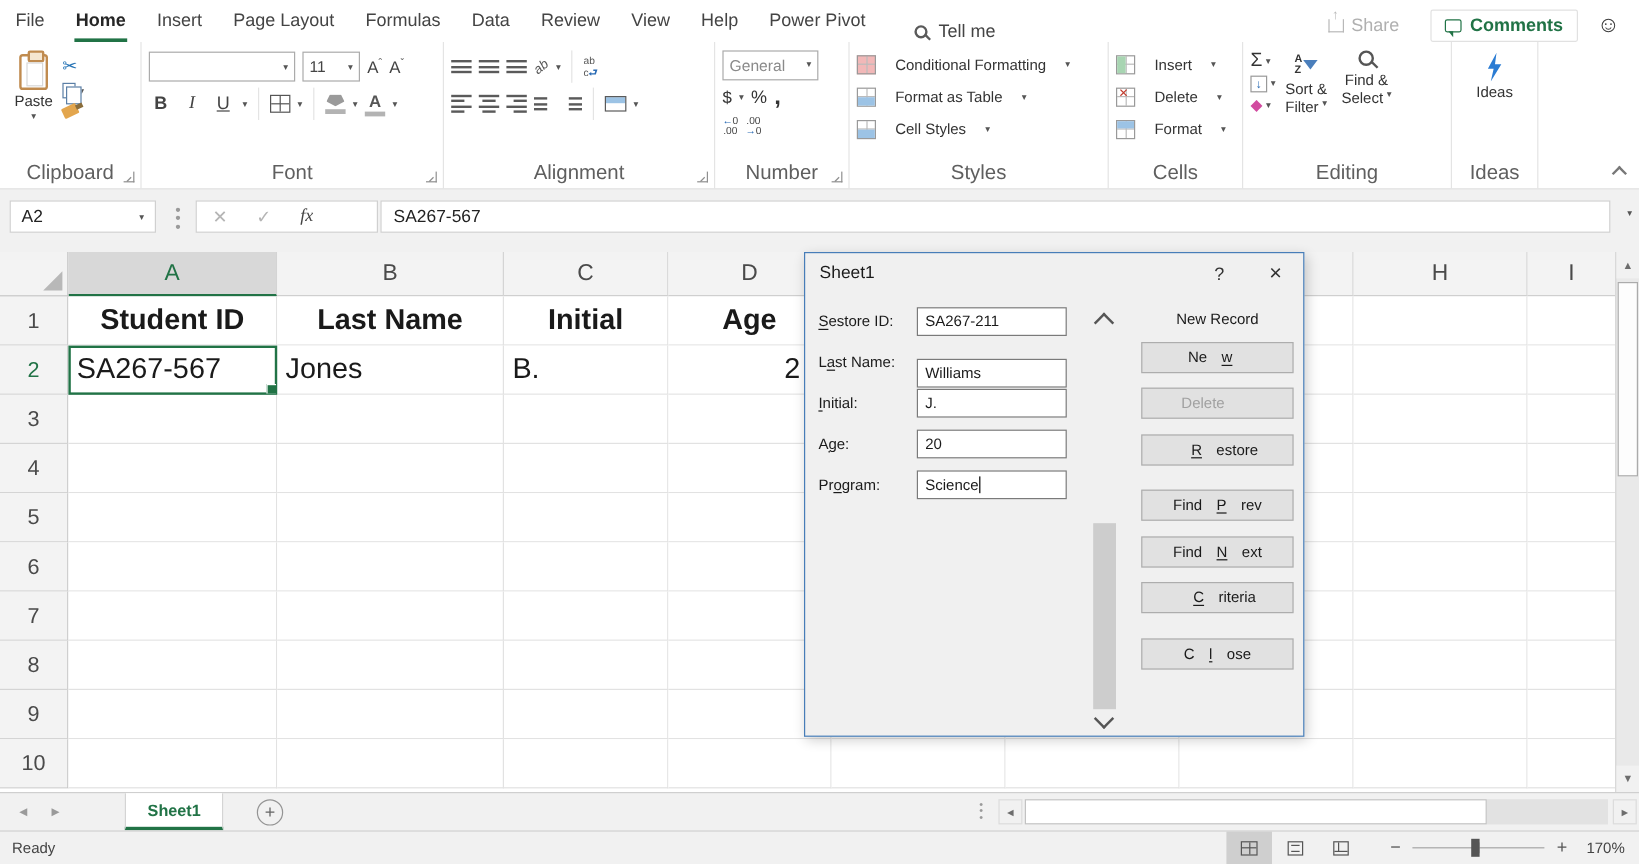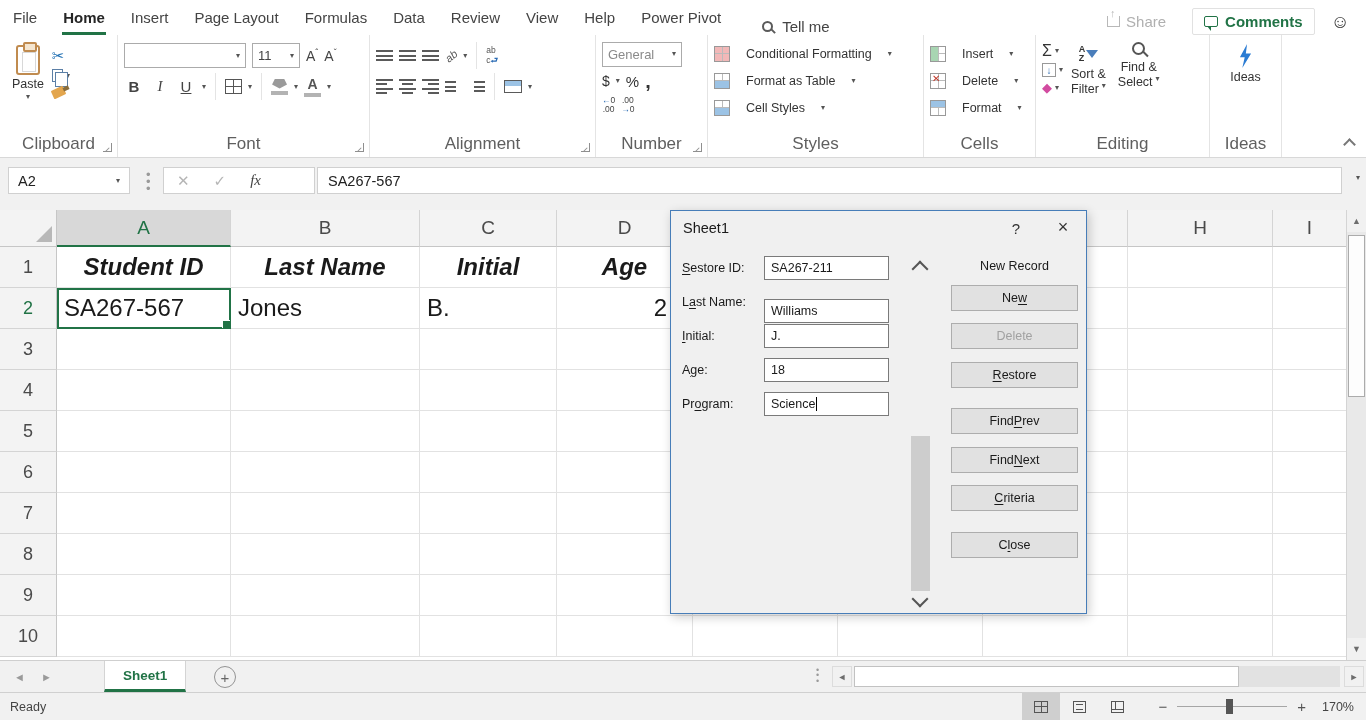--- a/index.html
+++ b/index.html
@@ -131,21 +131,21 @@
   .colhdrs { display:flex; height:37px; }
   .corner { width:57px; flex:0 0 57px; background:#f3f3f3; border-right:1px solid #c6c6c6; border-bottom:1px solid #c6c6c6; position:relative; }
   .corner::after { content:""; position:absolute; right:4px; bottom:4px; border-left:16px solid transparent; border-bottom:16px solid #b8b8b8; }
   .colhdr { background:#f3f3f3; border-right:1px solid #d4d4d4; border-bottom:1px solid #c6c6c6; display:flex; align-items:center; justify-content:center; font-size:19px; color:#4a4a4a; flex:0 0 auto; }
   .colhdr.selhdr { background:#d8d8d8; color:#217346; border-bottom:2px solid #217346; }
   .grow { display:flex; height:41px; }
   .rowhdr { width:57px; flex:0 0 57px; background:#f3f3f3; border-right:1px solid #c6c6c6; border-bottom:1px solid #d4d4d4; display:flex; align-items:center; justify-content:center; font-size:18px; color:#4a4a4a; }
   .rowhdr.selhdr { color:#217346; }
   .cell { border-right:1px solid #e2e2e2; border-bottom:1px solid #e2e2e2; font-size:24px; color:#1a1a1a; display:flex; align-items:center; padding:0 7px; white-space:nowrap; overflow:hidden; flex:0 0 auto; background:#fff; }
   .cell.b { font-weight:700; }
-  .cell.a-center { justify-content:center;font-style:italic; }
+  .cell.a-center { justify-content:center; }
   .cell.a-right { justify-content:flex-end; }
   .cell.r2.cD { padding-right:25px; }
   .cA { width:174px; } .cB { width:189px; } .cC { width:137px; } .cD { width:136px; }
   .cE,.cF,.cG,.cH { width:145px; } .cI { width:73px; border-right:none; }
   .selcell { outline:2px solid #217346; outline-offset:-2px; position:relative; }
   .selcell::after { content:""; position:absolute; right:-1px; bottom:-1px; width:7px; height:7px; background:#217346; border:1px solid #fff; }
 
   
   .vscroll { position:absolute; top:210px; right:0; width:20px; height:450px; background:#e9e9e9; border-left:1px solid #d4d4d4; }
   .vscroll .arrow { position:absolute; left:0; width:100%; height:22px; background:#f1f1f1; color:#6d6d6d; font-size:9px; display:flex; align-items:center; justify-content:center; }
@@ -159,21 +159,21 @@
   .dclose { position:absolute; top:0; right:0; width:46px; height:33px; display:flex; align-items:center; justify-content:center; font-size:18px; color:#333; }
   .dfield { position:absolute; left:11px; height:24px; display:flex; align-items:center; font-size:12.5px; color:#1a1a1a; }
   .dinput { position:absolute; left:93px; width:125px; height:24px; background:#fff; border:1px solid #7a7a7a; display:flex; align-items:center; padding:0 6px; font-size:12.5px; color:#1a1a1a; }
   .caret { display:inline-block; width:1px; height:14px; background:#000; margin-left:1px; }
   .accel { text-decoration:underline; text-underline-offset:2px; }
   .fscroll-chev { position:absolute; left:243px; width:12px; height:12px; }
   .chevup { border-left:2px solid #555; border-top:2px solid #555; transform:rotate(45deg); }
   .chevdown { border-left:2px solid #555; border-top:2px solid #555; transform:rotate(225deg); }
   .fthumb { position:absolute; left:240px; top:225px; width:19px; height:155px; background:#cdcdcd; }
   .reclabel { position:absolute; left:280px; top:48px; width:127px; text-align:center; font-size:12.5px; color:#1a1a1a; }
-  .dbtn { position:absolute; left:280px; width:127px; height:26px; background:#e1e1e1; border:1px solid #adadad; display:flex; align-items:center; justify-content:center; font-size:12.5px; color:#1a1a1a; }
+  .dbtn { position:absolute; left:280px; width:127px; height:26px; background:#e1e1e1; border:1px solid #adadad; display:flex; align-items:center; justify-content:center; font-size:12.5px; color:#1a1a1a;gap:12px; }
   .dbtn.disabled { color:#a1a1a1; }
 
   
   .sheetbar { position:absolute; top:660px; left:0; right:0; height:32px; background:#f1f1f1; border-top:1px solid #cfcfcf; }
   .navarrows { position:absolute; left:14px; top:0; height:100%; display:flex; align-items:center; gap:16px; color:#9a9a9a; font-size:11px; }
   .sheettab { position:absolute; left:104px; top:0; height:31px; background:#fff; border-left:1px solid #d4d4d4; border-right:1px solid #d4d4d4; border-bottom:3px solid #217346; display:flex; align-items:center; padding:0 18px; color:#217346; font-weight:700; font-size:13.5px; }
   .addsheet { position:absolute; left:214px; top:5px; width:22px; height:22px; border:1px solid #949494; border-radius:50%; display:flex; align-items:center; justify-content:center; color:#666; font-size:15px; }
   .tabdots { position:absolute; left:816px; top:7px; color:#9a9a9a; font-size:9px; line-height:0.6; text-align:center; }
   .hscroll { position:absolute; left:832px; right:26px; top:5px; height:21px; }
   .hscroll .arrow { position:absolute; top:0; width:20px; height:21px; background:#f1f1f1; border:1px solid #dcdcdc; color:#6d6d6d; font-size:9px; display:flex; align-items:center; justify-content:center; }
@@ -647,21 +647,21 @@
       </div>
       <div class="dinput" style="top: 113px;">
         <span>J.</span>
       </div>
       <div class="dfield" style="top: 147px;">
         <span>A</span>
         <span class="accel">g</span>
         <span>e:</span>
       </div>
       <div class="dinput" style="top: 147px;">
-        <span>18</span>
+        <span>20</span>
       </div>
       <div class="dfield" style="top: 181px;">
         <span>Pr</span>
         <span class="accel">o</span>
         <span>gram:</span>
       </div>
       <div class="dinput" style="top: 181px;">
         <span>Science</span>
         <span class="caret"></span>
       </div>

